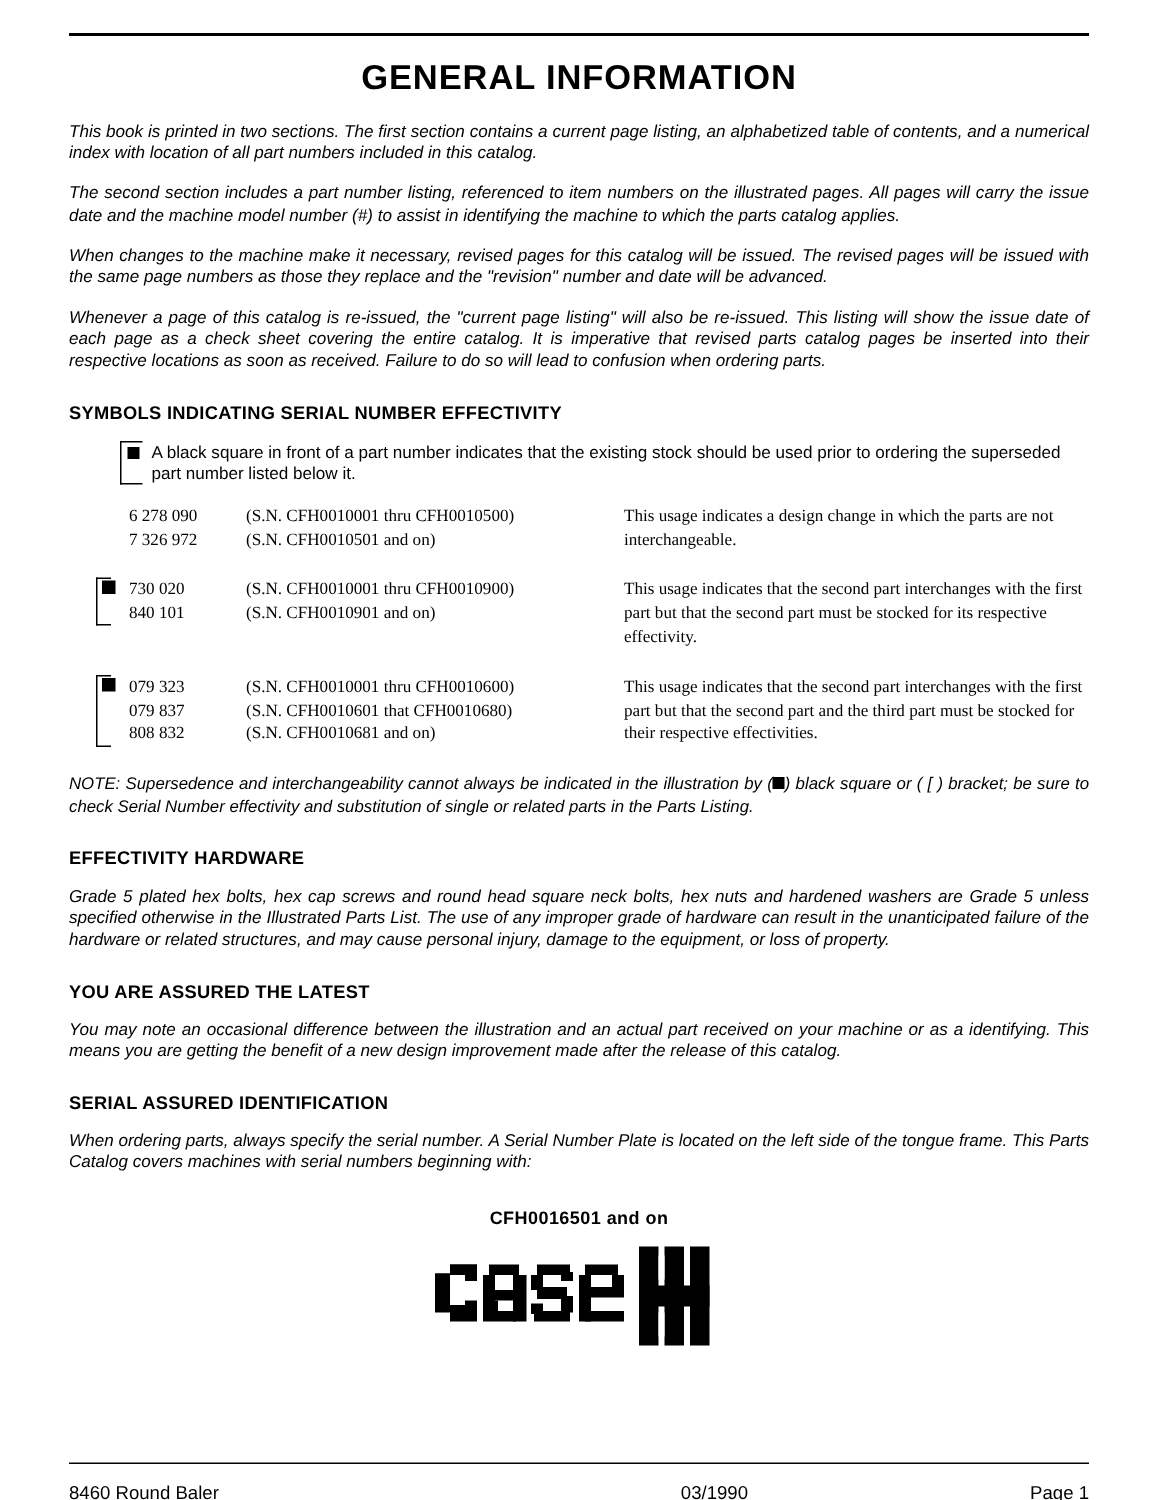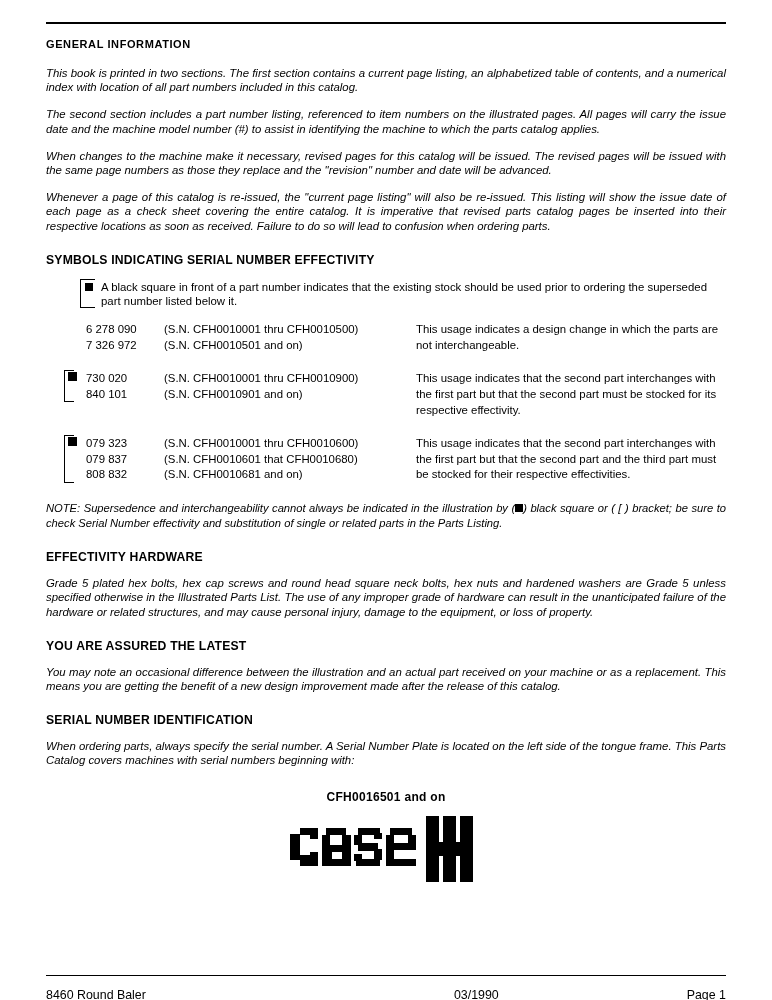--- a/index.html
+++ b/index.html
@@ -21,22 +21,22 @@
     height: 1000px;
     box-sizing: border-box;
     padding: 0 46px;
   }
   .rule-top {
     border-top: 2px solid #000;
     margin: 22px 0 0 0;
     height: 0;
   }
   h1.title {
-    text-align: left;
-    font-size: 11px;
+    text-align: center;
+    font-size: 23px;
     font-weight: bold;
     letter-spacing: 0.6px;
     margin: 14px 0 16px 0;
   }
   p.body {
     font-size: 11.4px;
     line-height: 14.2px;
     text-align: justify;
     margin: 0 0 13px 0;
     font-style: italic;
@@ -76,20 +76,21 @@
   }
   .examples-line {
     font-size: 11.4px;
     margin: 0 0 14px 0;
   }
   
   .ex-group {
     display: flex;
     margin: 0 0 18px 0;
     align-items: flex-start;
+    font-family: Liberation Serif, serif;
   }
   .ex-marker {
     width: 40px;
     flex: 0 0 40px;
     position: relative;
     min-height: 30px;
   }
   .ex-marker .sq {
     position: absolute;
     left: 22px;
@@ -259,23 +260,23 @@
     </div>
     <div class="ex-desc">This usage indicates that the second part interchanges with the first part but that the second part and the third part must be stocked for their respective effectivities.</div>
   </div>
 
   <p class="note"><span>NOTE: Supersedence and interchangeability cannot always be indicated in the illustration by (</span><span class="nsq"></span><span>) black square or ( [ ) bracket; be sure to check Serial Number effectivity and substitution of single or related parts in the Parts Listing.</span></p>
 
   <h2 class="section">EFFECTIVITY HARDWARE</h2>
   <p class="body">Grade 5 plated hex bolts, hex cap screws and round head square neck bolts, hex nuts and hardened washers are Grade 5 unless specified otherwise in the Illustrated Parts List.  The use of any improper grade of hardware can result in the unanticipated failure of the hardware or related structures, and may cause personal injury, damage to the equipment, or loss of property.</p>
 
   <h2 class="section">YOU ARE ASSURED THE LATEST</h2>
-  <p class="body">You may note an occasional difference between the illustration and an actual part received on your machine or as a replacement.  This means you are getting the benefit of a new design improvement made after the release of this catalog.</p>
-
-  <h2 class="section">SERIAL NUMBER IDENTIFICATION</h2>
+  <p class="body">You may note an occasional difference between the illustration and an actual part received on your machine or as a identifying.  This means you are getting the benefit of a new design improvement made after the release of this catalog.</p>
+
+  <h2 class="section">SERIAL ASSURED IDENTIFICATION</h2>
   <p class="body">When ordering parts, always specify the serial number.  A Serial Number Plate is located on the left side of the tongue frame.  This Parts Catalog covers machines with serial numbers beginning with:</p>
 
   <div class="serial-center">CFH0016501 and on</div>
 
   <div class="logo-wrap">
     <div class="logo">
       <svg width="200" height="74" viewBox="0 0 200 74" xmlns="http://www.w3.org/2000/svg" aria-hidden="true">
 
         <g fill="#000">
 

